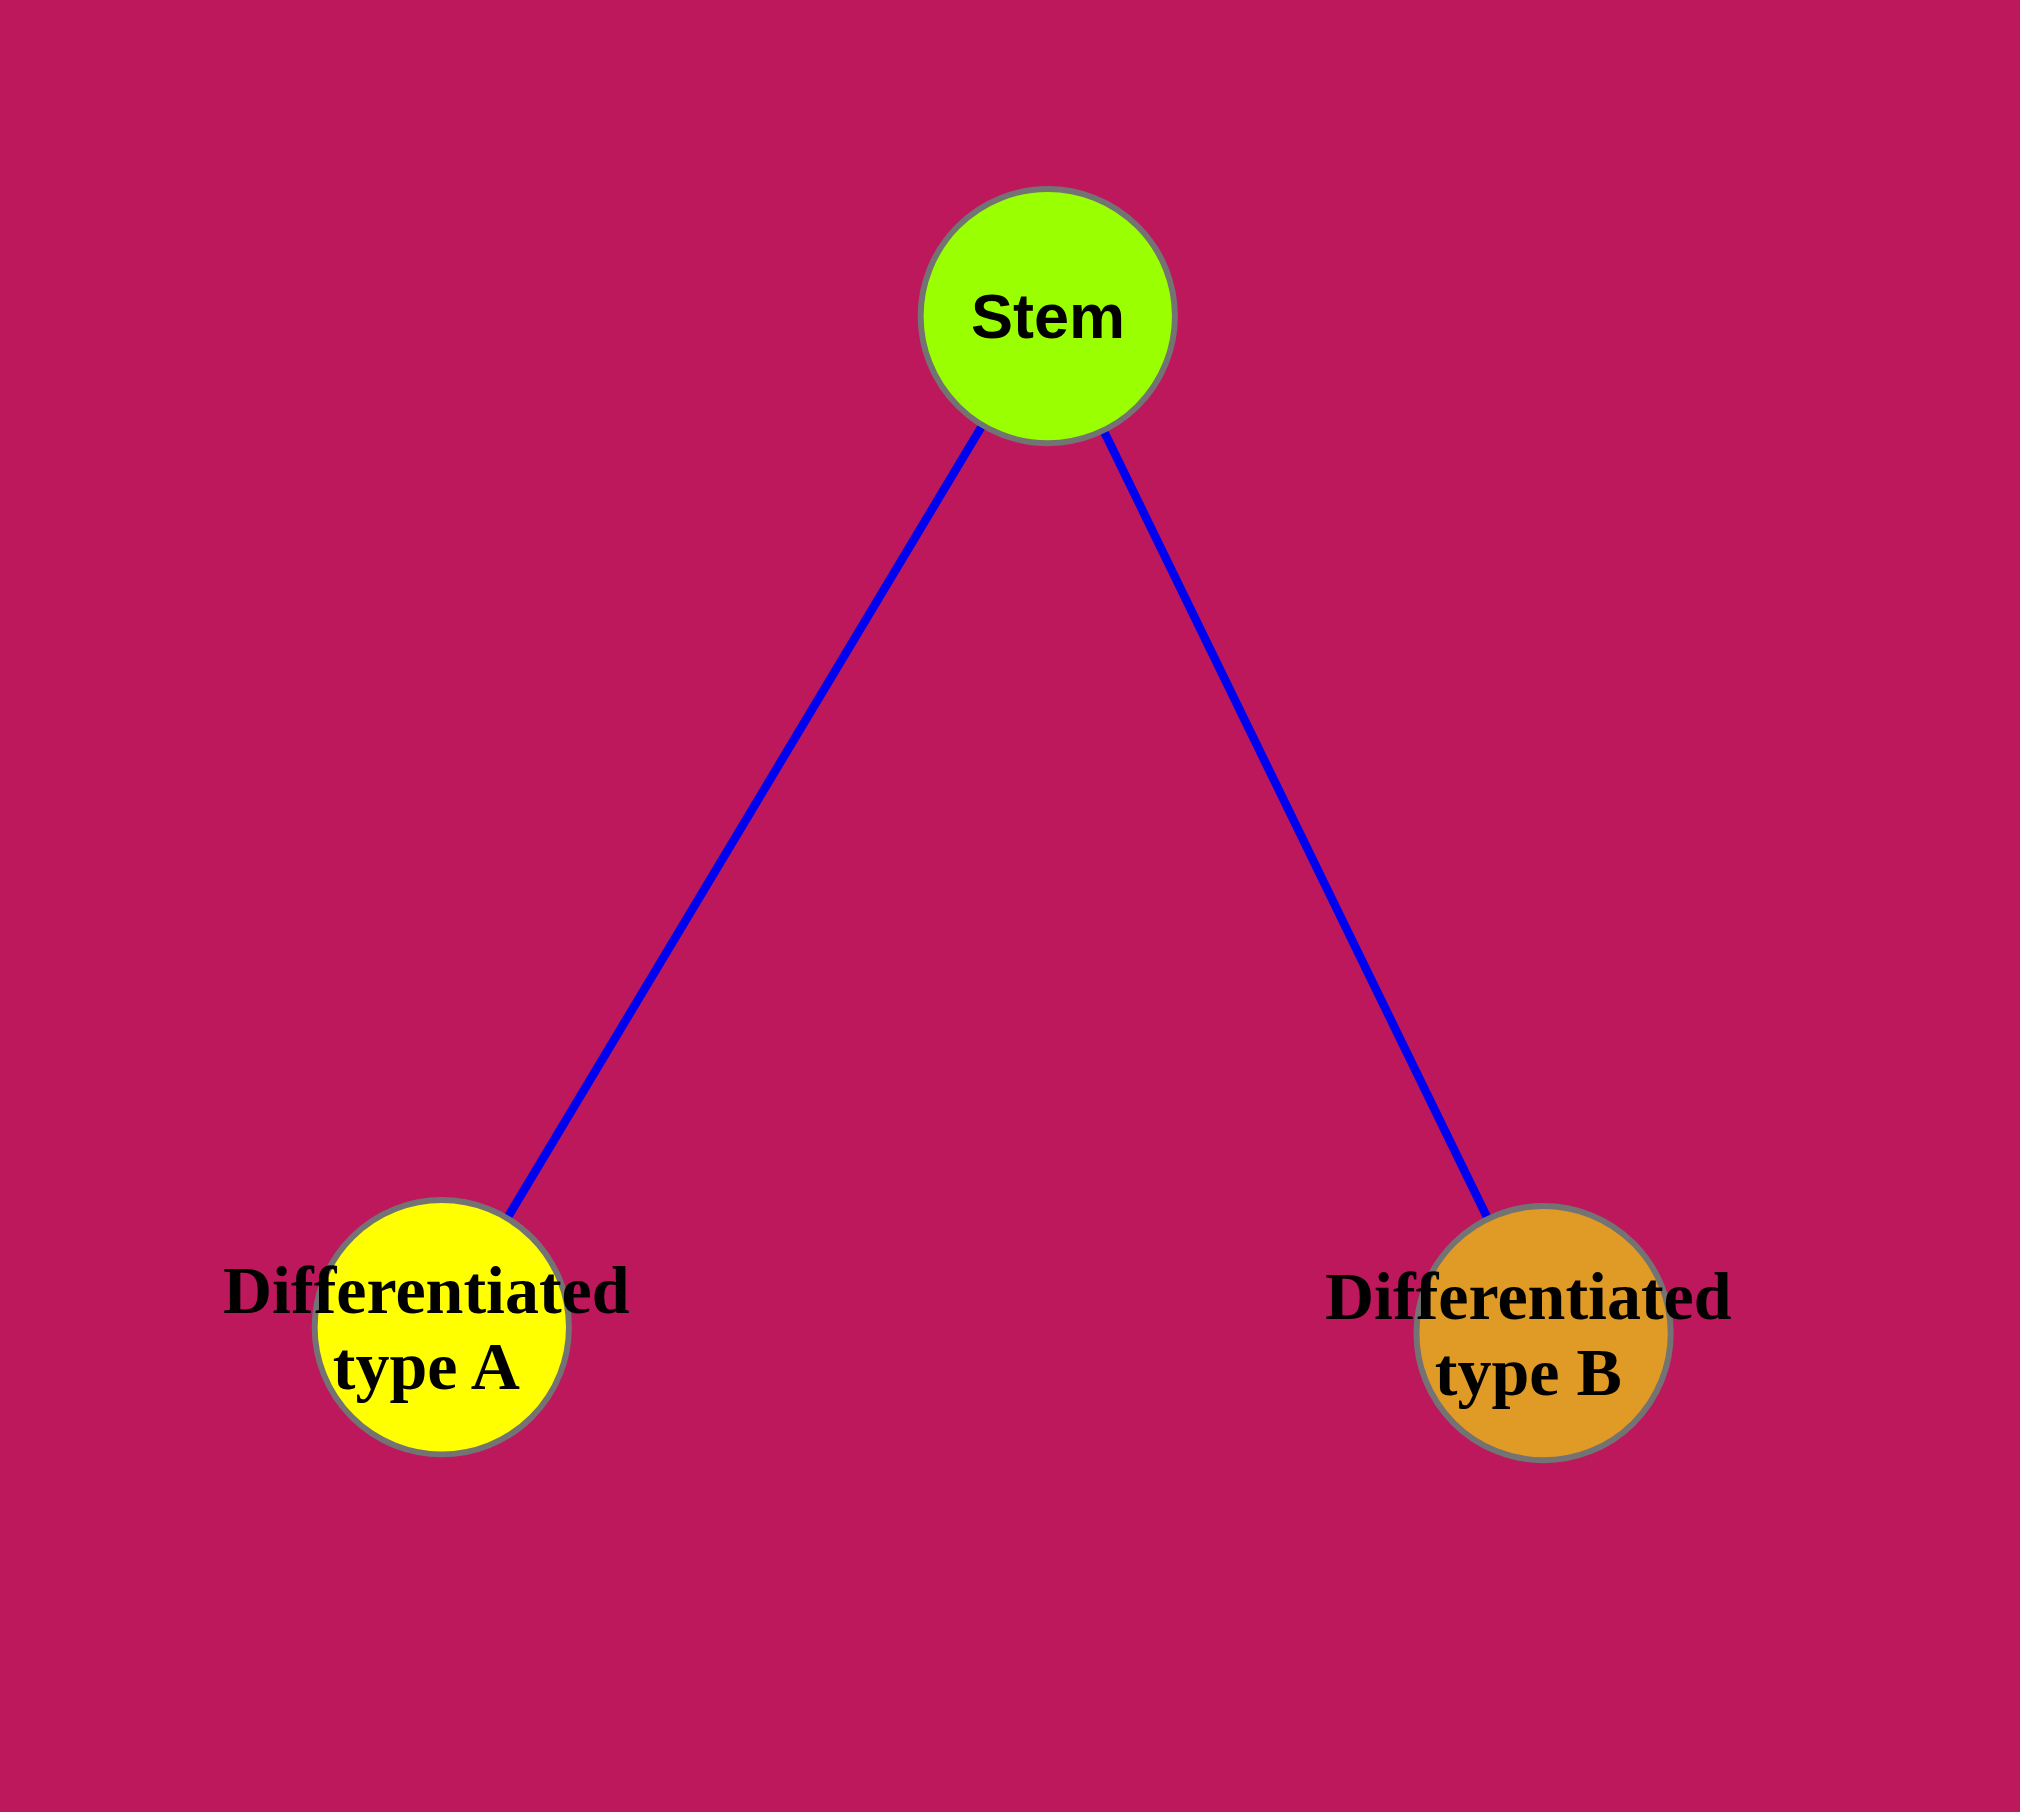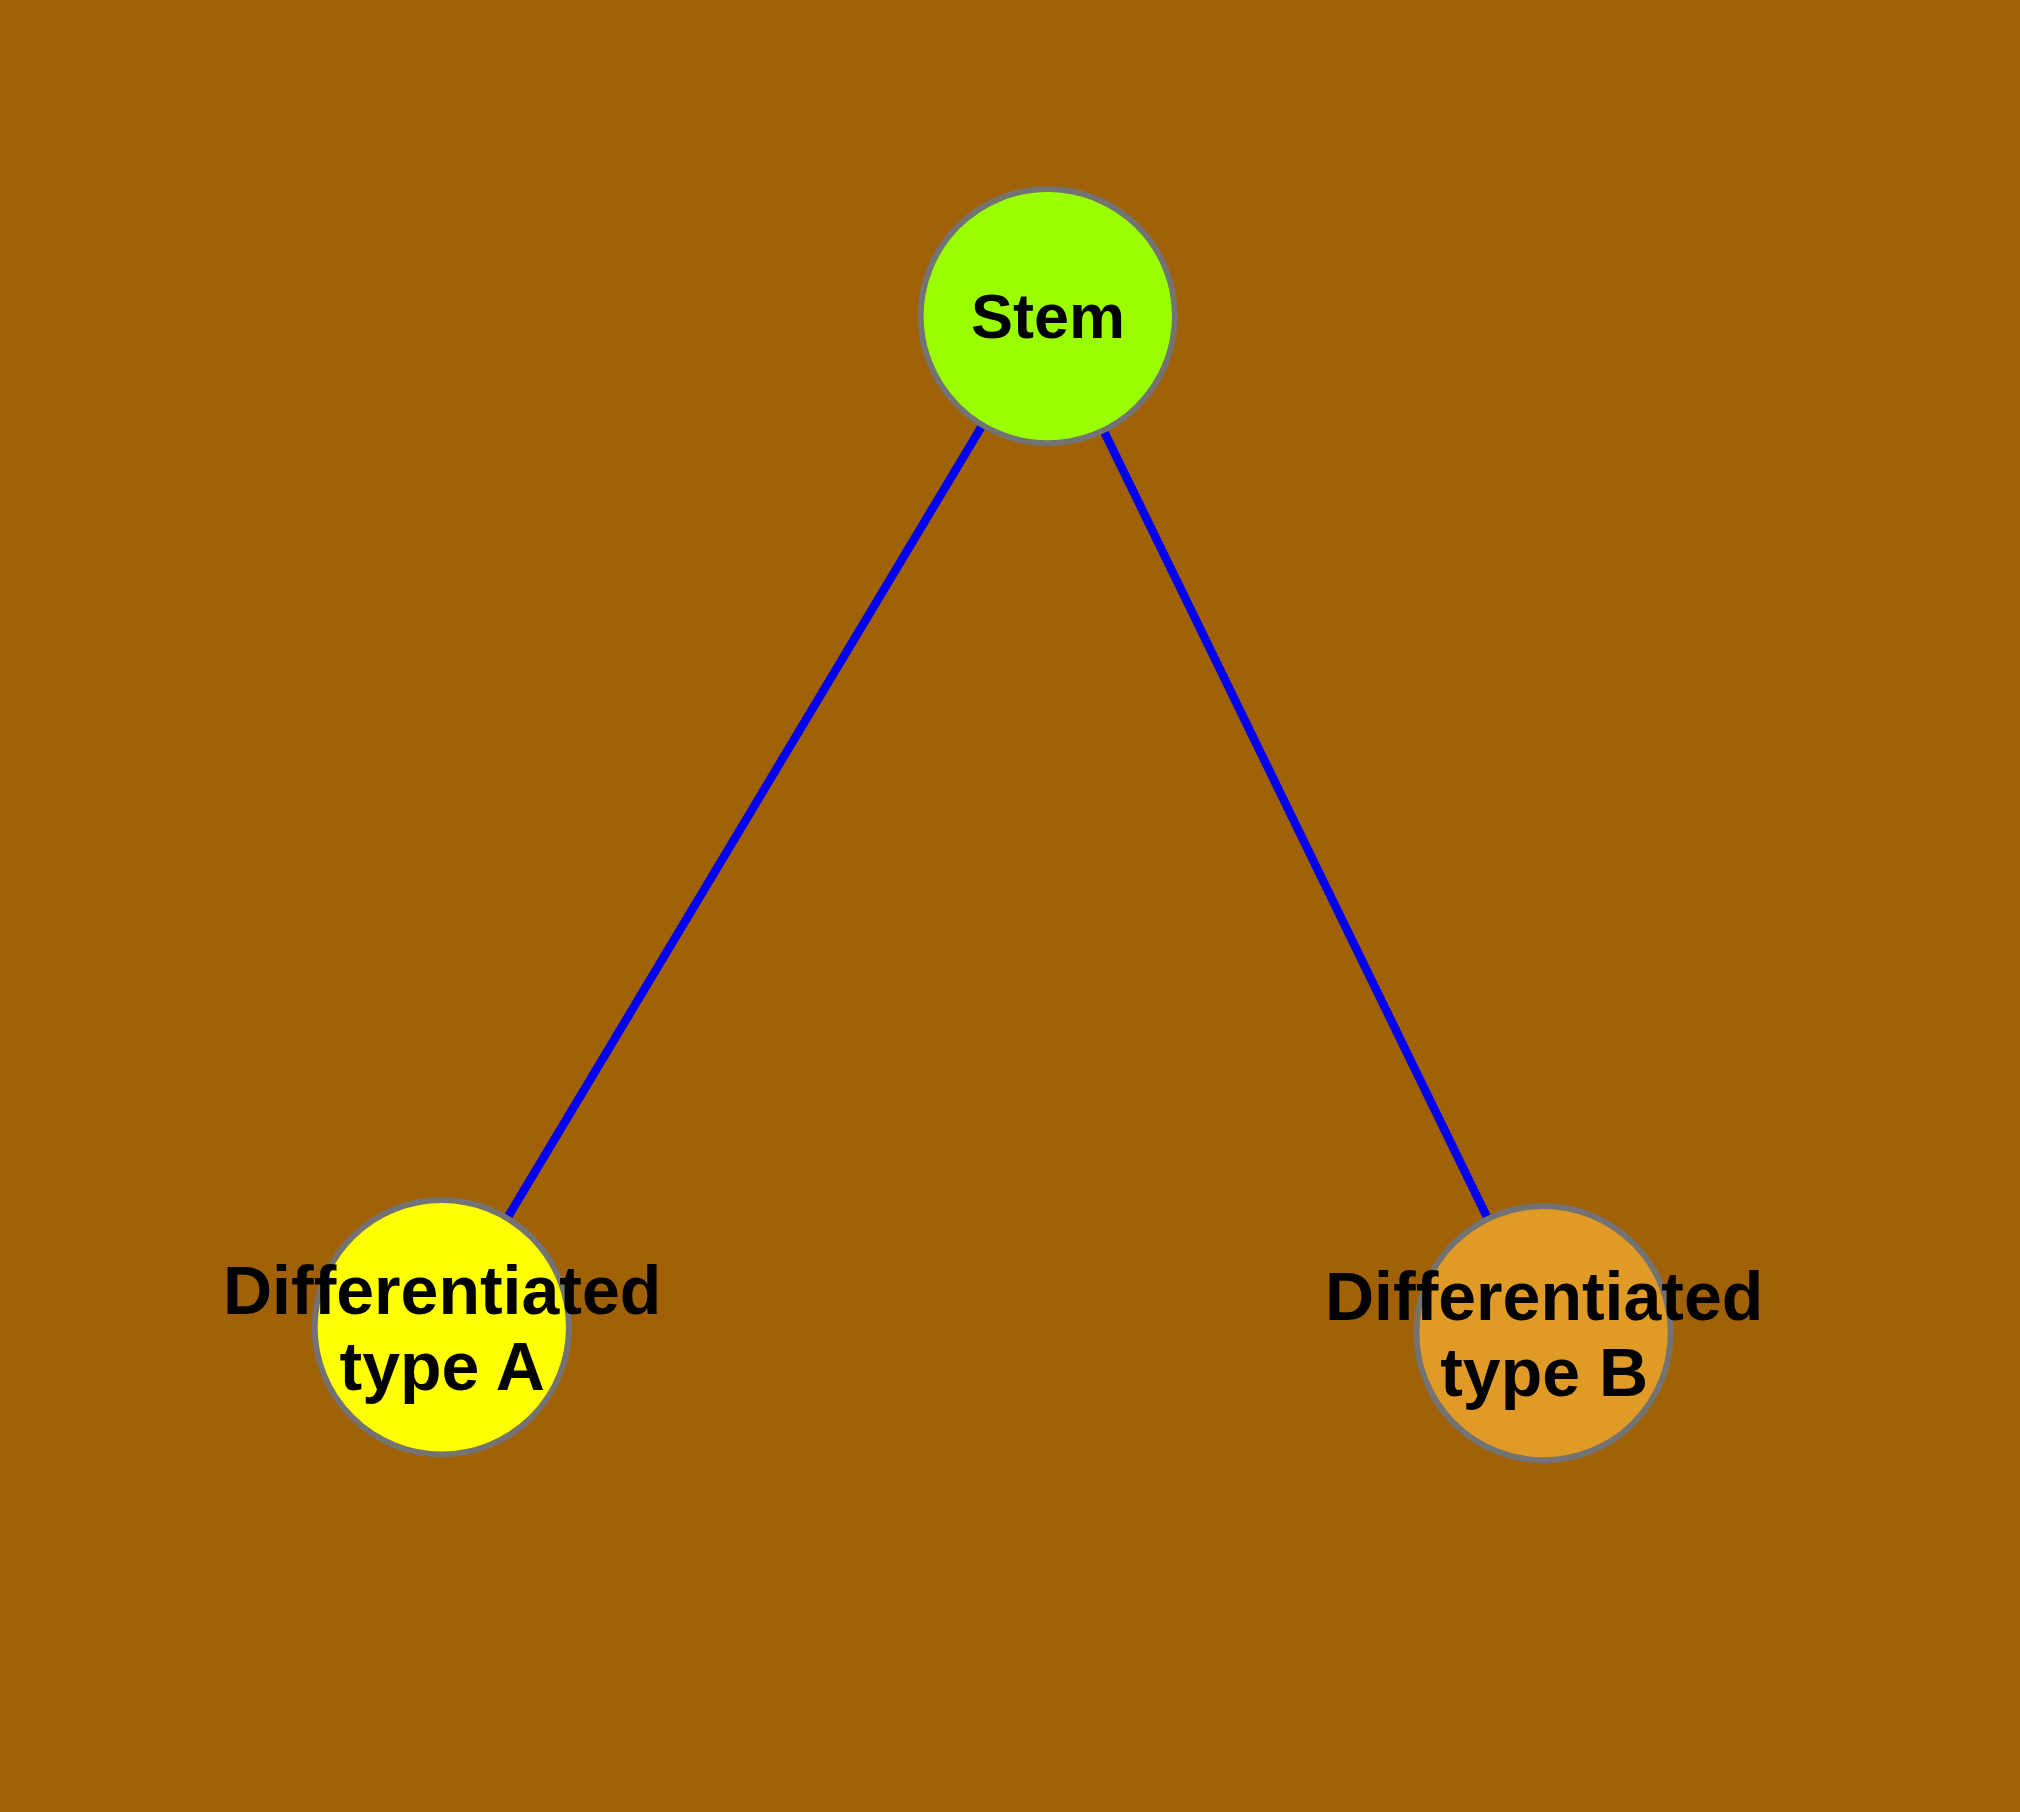--- a/index.html
+++ b/index.html
@@ -6,21 +6,21 @@
   html, body {
     margin: 0;
     padding: 0;
     background: #ffffff;
   }
   #canvas {
     position: relative;
     width: 2021px;
     height: 1812px;
     overflow: hidden;
-    background: #a16207;
+    background: #be185d;
     font-family: "Liberation Sans", "DejaVu Sans", sans-serif;
   }
   #graph-svg {
     position: absolute;
     left: 0;
     top: 0;
     width: 2021px;
     height: 1812px;
     display: block;
   }
@@ -32,20 +32,21 @@
     line-height: 1.12;
     white-space: pre;
     pointer-events: none;
     -webkit-font-smoothing: antialiased;
   }
   .label-stem {
     font-size: 63px;
   }
   .label-leaf {
     font-size: 68px;
+    font-family: Liberation Serif, serif;
   }
 </style>
 </head>
 <body>
 
 <div id="canvas">
 
   <svg id="graph-svg" viewBox="0 0 2384 2138" xmlns="http://www.w3.org/2000/svg">
     <g id="edge-layer">
         <line x1="1158.3750129772063" y1="502.5197335918782" x2="598.6249870227937" y2="1436.4802664081217" stroke="#0000f0" stroke-width="10" stroke-linecap="butt"></line>

